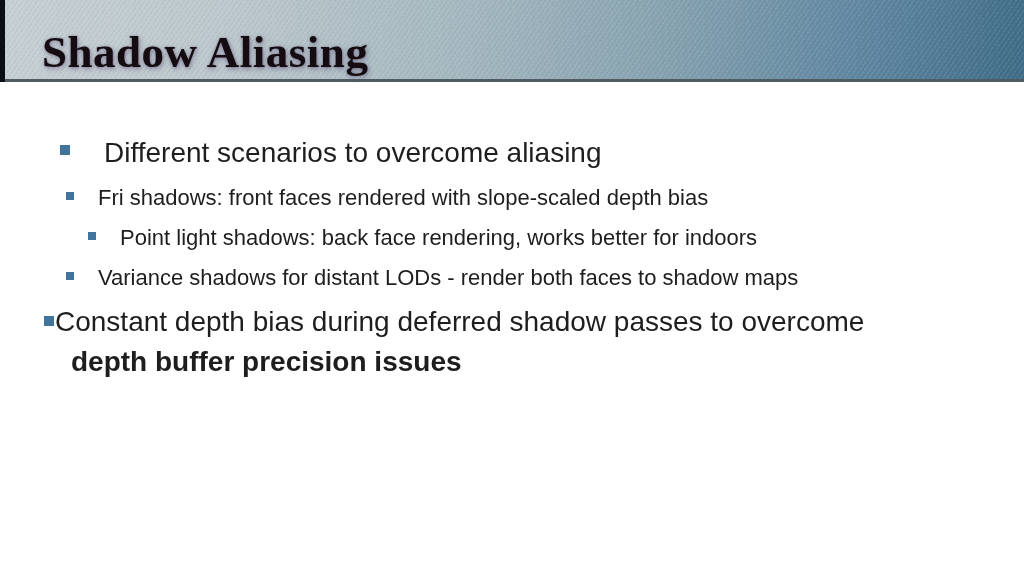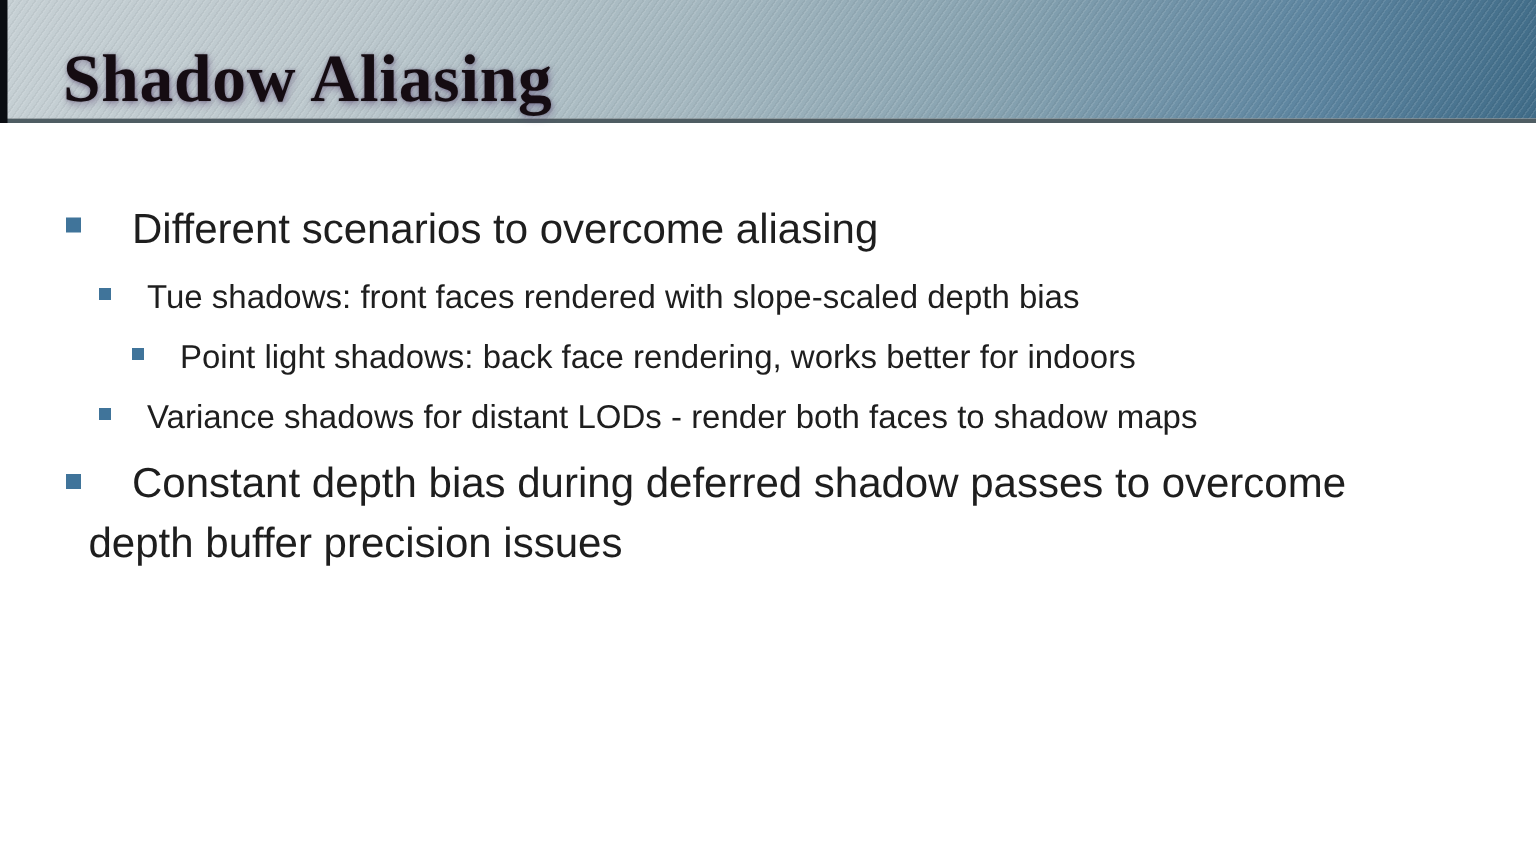--- a/index.html
+++ b/index.html
@@ -86,62 +86,62 @@
     font-size: 28px;
     line-height: 34px;
     color: var(--body-text, #1e1e1e);
   }
   .l2-text {
     font-size: 22px;
     line-height: 28px;
     color: var(--body-text, #1e1e1e);
   }
 
-  #bullet1      { top: 136px; }
+  #bullet1      { top: 136px; margin-left: 16px; }
   #bullet1 .sq  { left: 44px; top: 9px; }
   #bullet1 .l1-text { position: absolute; left: 88px; top: 0; white-space: nowrap; }
   #bullet1      { height: 34px; }
 
   .sub-row { height: 28px; }
   #sub1 { top: 184px; }
   #sub2 { top: 224px; margin-left: 22px; }
   #sub3 { top: 264px; }
   .sub-row .sq { left: 66px; top: 8px; }
   .sub-row .l2-text { position: absolute; left: 98px; top: 0; white-space: nowrap; }
 
   #bullet2 { top: 302px; height: 80px; }
   #bullet2 .sq { left: 44px; top: 14px; }
   #bullet2 .wrap {
     position: absolute;
     left: 55px; top: 0;
     width: 930px;
     font-size: 28px;
     line-height: 40px;
   }
-  #bullet2 .line1 { display: block; margin-left: 33px; white-space: nowrap; }
-  #bullet2 .line2 { display: block; margin-left: 4px; white-space: nowrap; }
+  #bullet2 .line1 { display: block; white-space: nowrap; }
+  #bullet2 .line2 { display: block; margin-left: 16px; white-space: nowrap; font-weight: bold; }
 </style>
 </head>
 <body>
 
 <div class="slide">
 
   <div class="header">
     <div class="title">Shadow Aliasing</div>
   </div>
   <div class="accent-bar"></div>
 
   <div class="bullet-row" id="bullet1">
     <span class="sq sq-l1"></span>
     <span class="l1-text">Different scenarios to overcome aliasing</span>
   </div>
 
   <div class="bullet-row sub-row" id="sub1">
     <span class="sq sq-l2"></span>
-    <span class="l2-text">Tue shadows: front faces rendered with slope-scaled depth bias</span>
+    <span class="l2-text">Fri shadows: front faces rendered with slope-scaled depth bias</span>
   </div>
 
   <div class="bullet-row sub-row" id="sub2">
     <span class="sq sq-l2"></span>
     <span class="l2-text">Point light shadows: back face rendering, works better for indoors</span>
   </div>
 
   <div class="bullet-row sub-row" id="sub3">
     <span class="sq sq-l2"></span>
     <span class="l2-text">Variance shadows for distant LODs - render both faces to shadow maps</span>

